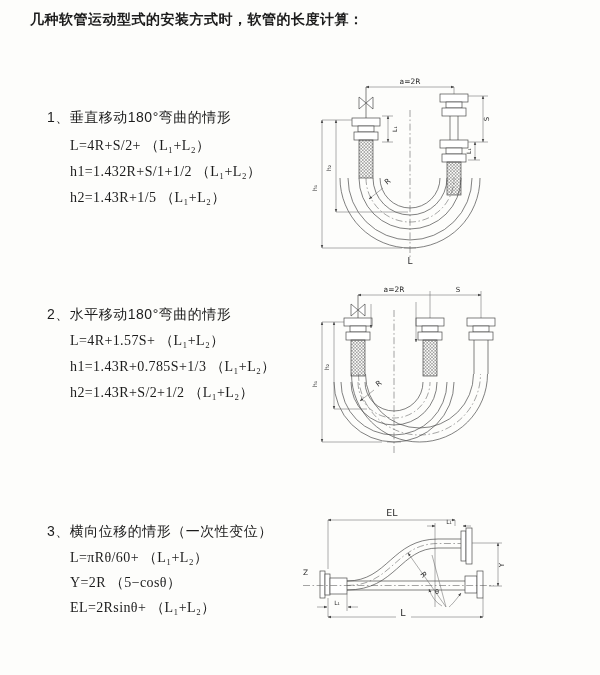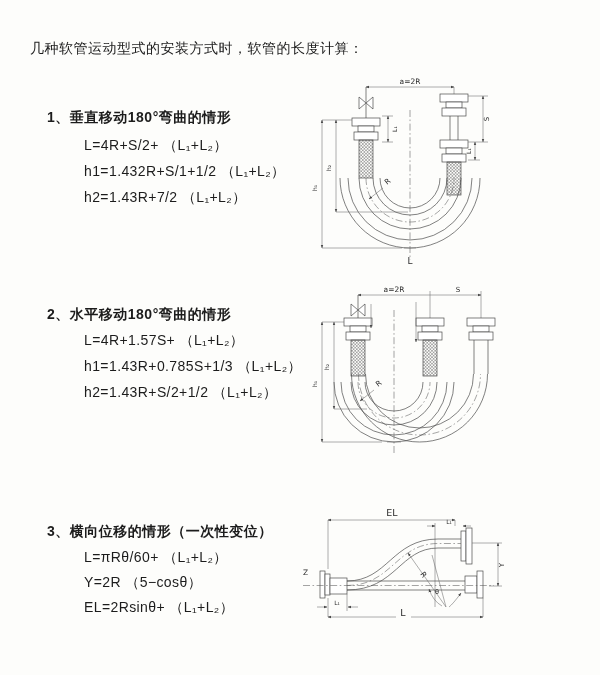--- a/index.html
+++ b/index.html
@@ -5,30 +5,30 @@
   html,body{margin:0;padding:0;}
   body{
     width:600px;height:675px;
     background:#fdfdfb;
     position:relative;
     overflow:hidden;
     font-family:"Liberation Sans","DejaVu Sans",sans-serif;
     color:#1c1c1c;
   }
   .doc-title{
-    position:absolute;left:30px;top:40px;
-    font-size:14px;font-weight:normal;letter-spacing:.5px;
+    position:absolute;left:30px;top:11px;
+    font-size:14px;font-weight:bold;letter-spacing:.5px;
   }
   .sec-heading{
     position:absolute;left:47px;
-    font-size:14px;font-weight:bold;letter-spacing:.5px;
+    font-size:14px;font-weight:normal;letter-spacing:.5px;
   }
   .formula{
-    position:absolute;left:84px;
-    font-size:14px;letter-spacing:.4px;
+    position:absolute;left:70px;
+    font-size:14px;letter-spacing:.4px;font-family:Liberation Serif, serif;
   }
   svg{position:absolute;}
   svg text{
     font-family:"DejaVu Sans","Liberation Sans",sans-serif;
     fill:#2b2b2b;
   }
   .ln{stroke:#4a4a4a;stroke-width:0.7;fill:none;}
   .lnf{stroke:#4a4a4a;stroke-width:0.7;fill:#fff;}
   .thin{stroke:#6a6a6a;stroke-width:0.55;fill:none;}
   .cl{stroke:#5a5a5a;stroke-width:0.55;fill:none;stroke-dasharray:7 2.5 1.6 2.5;}
@@ -36,21 +36,21 @@
 </style>
 </head>
 <body>
 
 <div class="doc-title">几种软管运动型式的安装方式时，软管的长度计算：</div>
 
 <div>
   <div class="sec-heading" style="top:109px">1、垂直移动180°弯曲的情形</div>
   <div class="formula" style="top:137px">L=4R+S/2+ （L₁+L₂）</div>
   <div class="formula" style="top:163px">h1=1.432R+S/1+1/2 （L₁+L₂）</div>
-  <div class="formula" style="top:189px">h2=1.43R+7/2 （L₁+L₂）</div>
+  <div class="formula" style="top:189px">h2=1.43R+1/5 （L₁+L₂）</div>
 </div>
 
 <div>
   <div class="sec-heading" style="top:306px">2、水平移动180°弯曲的情形</div>
   <div class="formula" style="top:332px">L=4R+1.57S+ （L₁+L₂）</div>
   <div class="formula" style="top:358px">h1=1.43R+0.785S+1/3 （L₁+L₂）</div>
   <div class="formula" style="top:384px">h2=1.43R+S/2+1/2 （L₁+L₂）</div>
 </div>
 
 <div>

